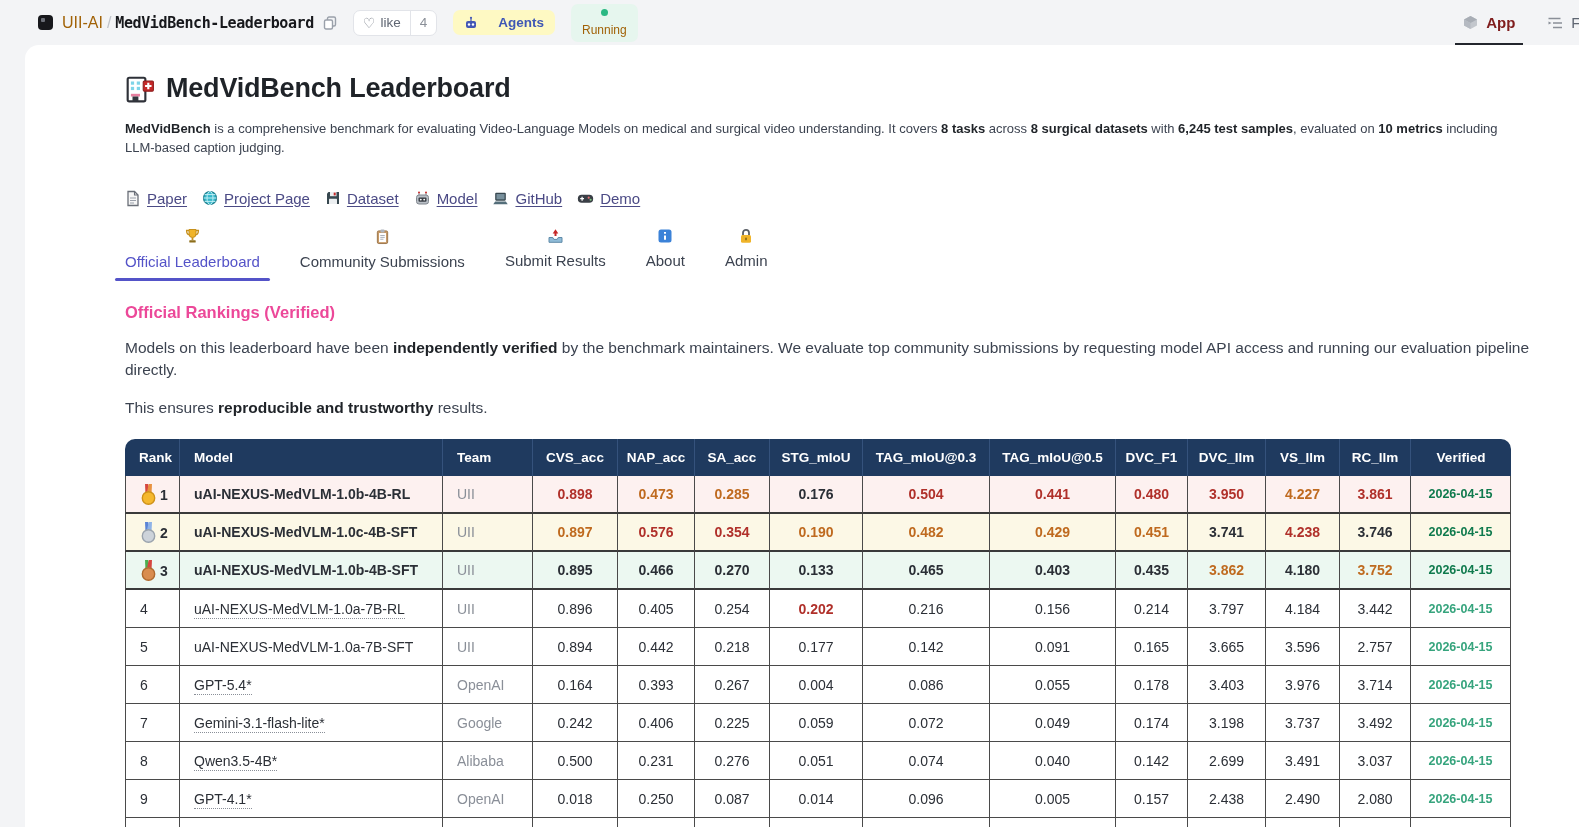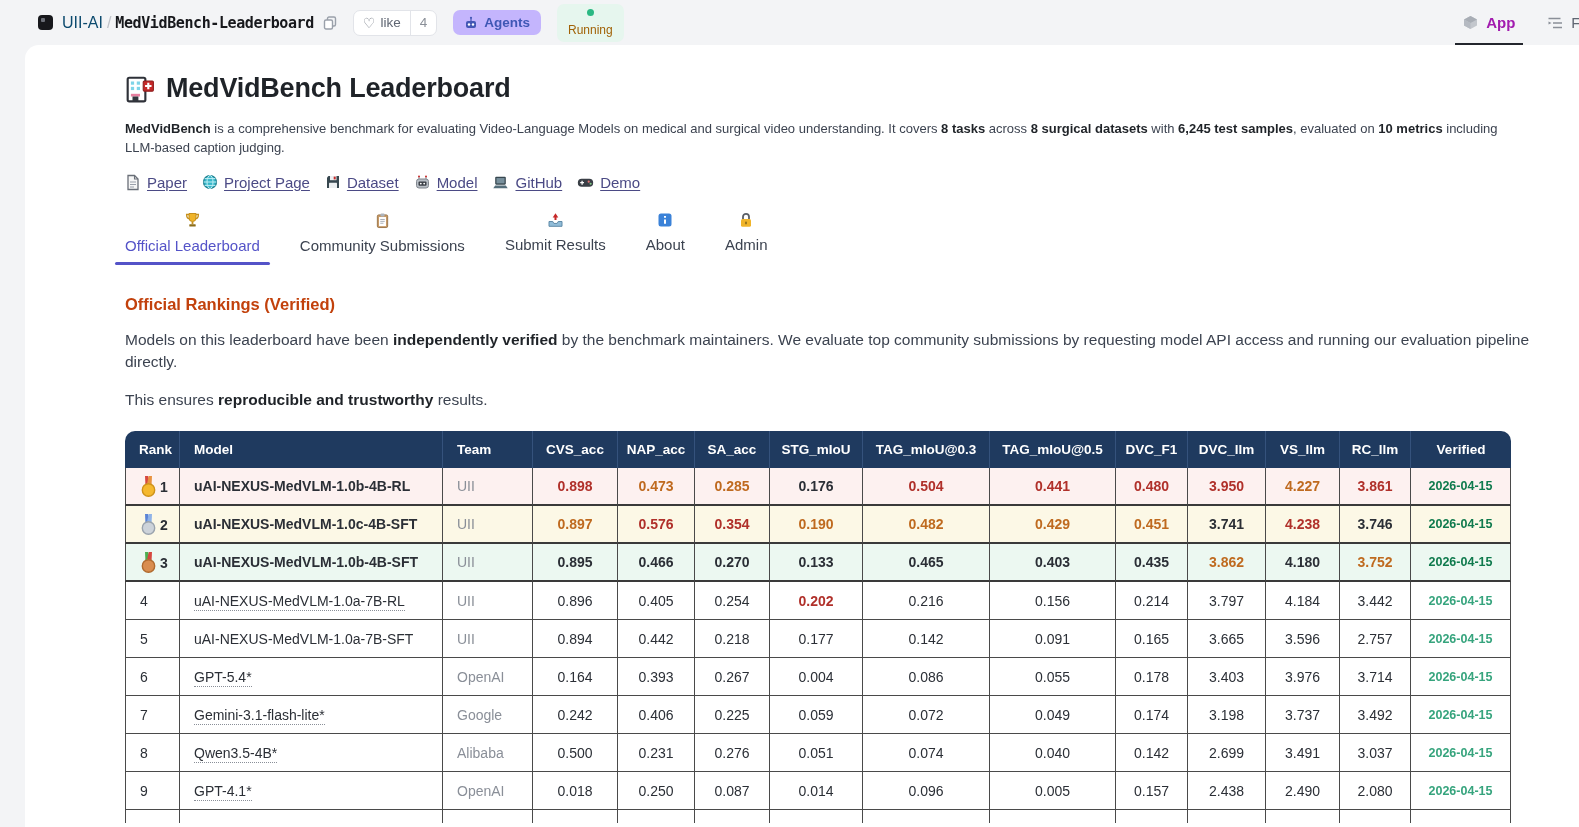--- a/index.html
+++ b/index.html
@@ -4,56 +4,56 @@
 <style>
   * { margin:0; padding:0; box-sizing:border-box; }
   html,body { width:1579px; height:827px; overflow:hidden; background:#f3f4f6;
     font-family:"Liberation Sans", sans-serif; }
   b { color:#1f2328; }
 
   
   .topbar { height:45px; display:flex; align-items:center; padding-left:38px; position:relative; }
   .avatar { width:15px; height:15px; background:#17181c; border-radius:4px; margin-right:9px; position:relative; }
   .avatar::after { content:""; position:absolute; left:3px; top:3px; width:4px; height:4px; background:#6b6f78; border-radius:1px; }
-  .org { color:#0c4a6e; font-size:16px; text-decoration:none; }
+  .org { color:#a16207; font-size:16px; text-decoration:none; }
   .slash { color:#c0c3c9; margin:0 4px; font-size:16px; }
   .repo { font-family:"DejaVu Sans Mono", monospace; font-weight:700; color:#17181c; font-size:15px; letter-spacing:-0.4px; }
   .copy-btn { margin-left:9px; display:flex; align-items:center; cursor:pointer; }
   .like-widget { display:flex; align-items:stretch; border:1px solid #e2e4e9; border-radius:7px; overflow:hidden; margin-left:16px; color:#5f6672; font-size:13.5px; background:#fff; }
   .like-main { padding:4px 9px; display:flex; gap:5px; align-items:center; }
   .like-heart { color:#8a8f98; font-size:14px; }
   .like-count { padding:4px 9px; border-left:1px solid #e2e4e9; color:#8a8f98; display:flex; align-items:center; }
-  .agents-badge { margin-left:16px; background:#c4b5fd; color:#3f57b5; padding:5px 11px; border-radius:7px; display:flex; gap:6px; align-items:center; font-size:13.5px; font-weight:600; }
+  .agents-badge { margin-left:16px; background:#fef9c3; color:#3f57b5; padding:5px 11px; border-radius:7px; display:flex; gap:20px; align-items:center; font-size:13.5px; font-weight:600; }
   .running-badge { margin-left:16px; background:#e6f6ee; color:#a16207; padding:5px 11px; border-radius:7px; display:flex; gap:7px; align-items:center; font-size:12px; font-family:Liberation Sans, sans-serif;flex-direction:column; }
   .running-dot { width:7px; height:7px; border-radius:50%; background:#2bb883; }
   .topbar-right { position:absolute; right:-24px; top:0; height:45px; display:flex; align-items:center; gap:32px; }
   .tb-tab { display:flex; align-items:center; gap:8px; font-size:15px; height:45px; position:relative; cursor:pointer; }
   .tb-tab .tb-label { color:#5f6672; font-weight:500; }
-  .tb-tab.active .tb-label { color:#a21caf; font-weight:700; }
+  .tb-tab.active .tb-label { color:#7f1d1d; font-weight:700; }
   .tb-tab.active::after { content:""; position:absolute; bottom:0; left:-8px; right:-8px; height:2.5px; background:#23262d; }
 
   
   .card { margin-left:25px; background:#fff; border-radius:14px 0 0 0; height:782px; }
   .content { padding:18px 44px 0 100px; }
 
   .page-title { display:flex; align-items:center; gap:11px; margin-top:10px; }
   .page-title h1 { font-size:27px; font-weight:800; color:#1f2328; letter-spacing:-0.2px; }
 
   .intro { margin-top:16px; font-size:13px; color:#3c4350; line-height:1.45; max-width:1400px; }
 
-  .doc-links { margin-top:16px; display:flex; align-items:center; gap:15px; }
+  .doc-links { margin-top:32px; display:flex; align-items:center; gap:15px; }
   .doc-link { display:flex; align-items:center; gap:6px; cursor:pointer; }
   .doc-link span { color:#4b4a85; font-size:15px; text-decoration:underline; text-underline-offset:2px; }
 
   .tabs { margin-top:15px; display:flex; gap:40px; }
   .tab { display:flex; align-items:center; gap:8px; font-size:15px; color:#3c4350; padding:6px 0 11px 0; position:relative; cursor:pointer;flex-direction:column; }
   .tab.active { color:#5453c8; }
   .tab.active::after { content:""; position:absolute; bottom:0; left:-10px; right:-10px; height:3px; background:#5453c8; border-radius:2px; }
 
-  .section-heading { margin-top:30px; font-size:16.5px; font-weight:700; color:#c2410c; }
+  .section-heading { margin-top:22px; font-size:16.5px; font-weight:700; color:#ec4899; }
   .para { margin-top:15px; font-size:15.5px; color:#3c4350; line-height:1.45; max-width:1412px; }
 
   
   table.lb { margin-top:20px; border-collapse:separate; border-spacing:0; width:1386px; table-layout:fixed; }
   .lb thead th { background:#1f3a5f; color:#fff; font-size:13.5px; font-weight:700; height:37px; border-right:1px solid #35527c; text-align:center; overflow:hidden; white-space:nowrap; }
   .lb thead th:last-child { border-right:none; border-radius:0 10px 0 0; }
   .lb thead th:first-child { border-radius:10px 0 0 0; }
   .lb thead th.left { text-align:left; padding-left:14px; }
   .lb tbody td { border-bottom:1px solid #4a4a4a; border-right:1px solid #4a4a4a; height:38px; font-size:14px; color:#2b2f36; text-align:center; background:#fff; overflow:hidden; white-space:nowrap; }
   .lb tbody td:first-child { border-left:1px solid #4a4a4a; }

